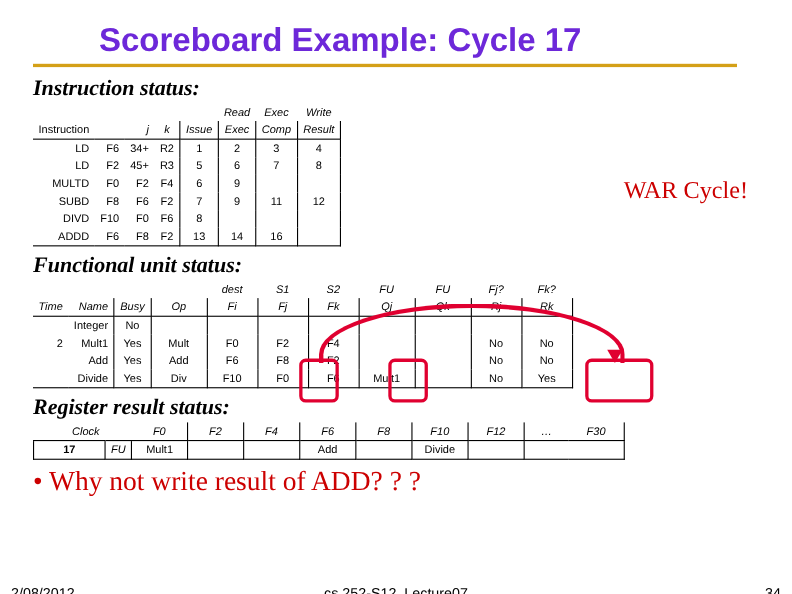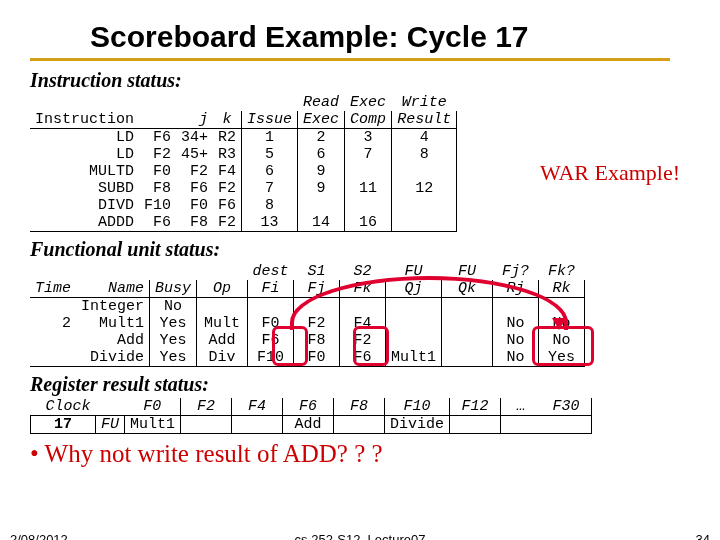--- a/index.html
+++ b/index.html
@@ -10,42 +10,42 @@
     font-family: Arial, sans-serif;
     background: #fff;
     position: relative;
     overflow: hidden;
   }
   .slide {
     padding: 15px 30px 10px 30px;
     position: relative;
   }
   .title {
-    color: #000000;
+    color: #6d28d9;
     font-size: 30px;
     font-weight: bold;
     margin: 5px 0 4px 60px;
   }
   .underline {
     height: 3px;
     background: #d4a017;
     margin: 0 0 8px 0;
     width: 640px;
   }
   .section-hdr {
     font-family: "Times New Roman", serif;
     font-style: italic;
     font-weight: bold;
     font-size: 20px;
     margin: 6px 0 2px 0;
   }
   table {
     border-collapse: collapse;
-    font-family: Liberation Mono, monospace;
-    font-size: 15px;
+    font-family: Liberation Sans, sans-serif;
+    font-size: 10px;
   }
   td, th {
     padding: 0 5px;
     text-align: center;
     height: 16px;
     white-space: nowrap;
   }
   .left { text-align: right; }
   .right { text-align: right; }
   .ital { font-style: italic; }
@@ -306,21 +306,21 @@
       <td class="bb br"></td>
       <td class="bb"></td>
       <td class="bb br"></td>
     </tr>
   </tbody>
     </table>
 
   <div class="bullet">• Why not write result of ADD? ? ?</div>
 </div>
 
-<div class="war">WAR Example!</div>
+<div class="war">WAR Cycle!</div>
 
 <div class="red-box" style="top:326px;left:272px;width:30px;height:34px;"></div>
 <div class="red-box" style="top:326px;left:353px;width:30px;height:34px;"></div>
 <div class="red-box" style="top:326px;left:532px;width:56px;height:34px;"></div>
 <div class="red-arc" style="top:276px;left:290px;width:270px;height:50px;"></div>
 <div class="arrow-head" style="top:318px;left:552px;"></div>
 
 <div class="footer">
   <span class="date">2/08/2012</span>
   <span class="mid">cs 252-S12, Lecture07</span>

